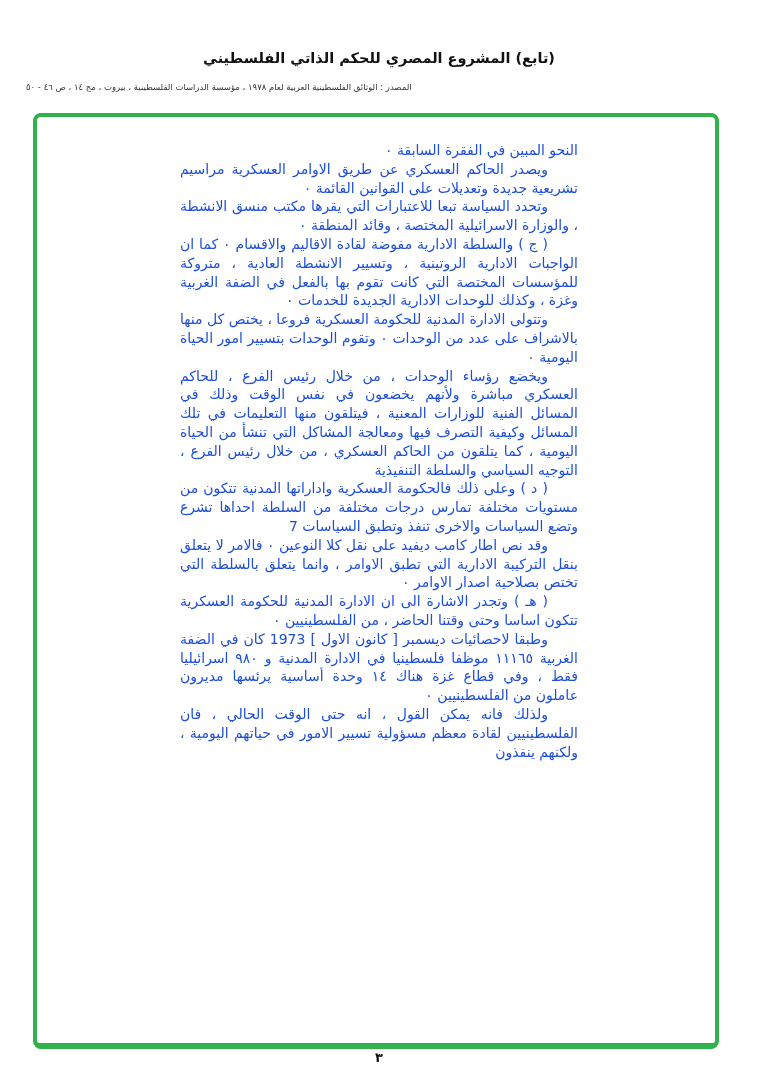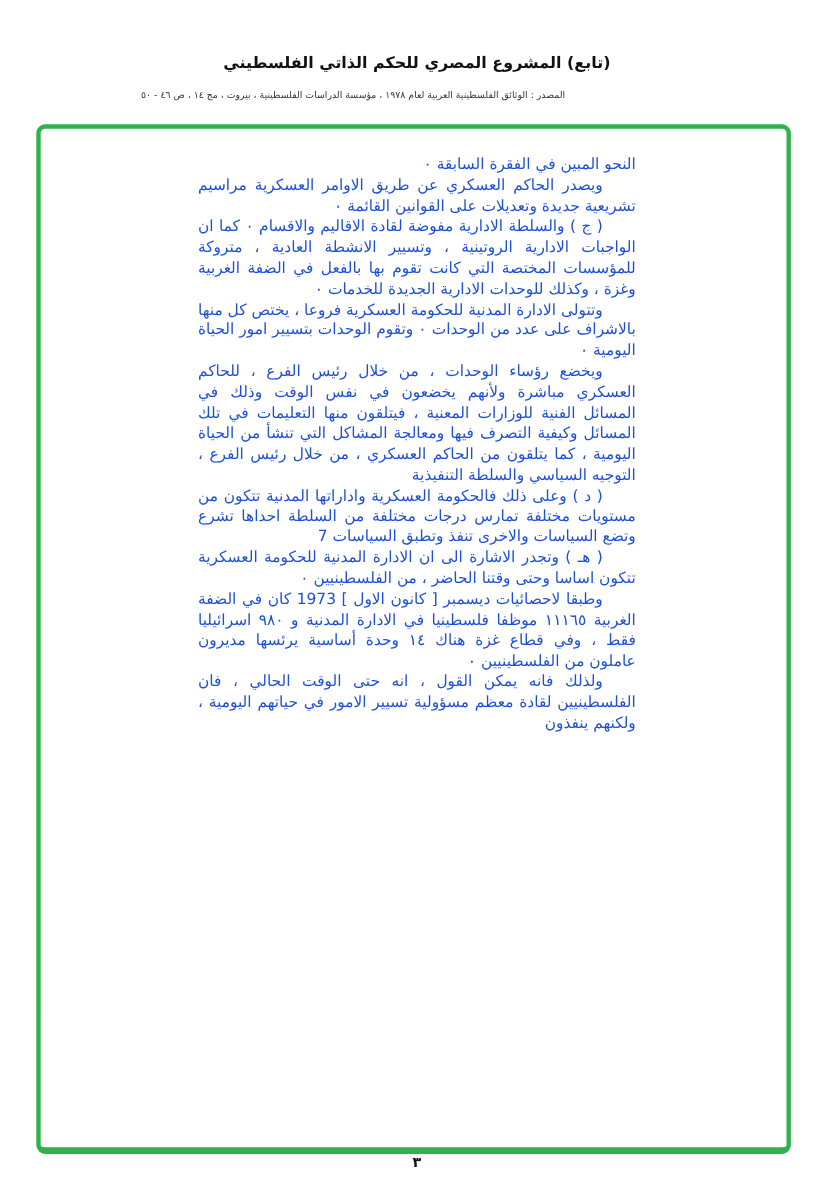--- a/index.html
+++ b/index.html
@@ -26,21 +26,21 @@
     font-size: 14.5px;
     font-weight: bold;
     color: #111;
   }
   .source-line {
     position: absolute;
     top: 82px;
     left: 26px;
     width: 590px;
     direction: rtl;
-    text-align: center;
+    text-align: left;
     font-size: 8.5px;
     color: #333;
     white-space: nowrap;
   }
   .highlight-frame {
     position: absolute;
     left: 33px;
     top: 113px;
     width: 686px;
     height: 936px;
@@ -87,24 +87,26 @@
 
   <div class="page-title">(تابع) المشروع المصري للحكم الذاتي الفلسطيني</div>
 
   <div class="source-line">المصدر : الوثائق الفلسطينية العربية لعام ١٩٧٨ ، مؤسسة الدراسات الفلسطينية ، بيروت ، مج ١٤ ، ص ٤٦ - ٥٠</div>
 
   <div class="highlight-frame" style="border-color: rgb(47, 177, 75);"></div>
 
   <div class="document-body">
     <p class="no-indent">النحو المبين في الفقرة السابقة ٠</p>
     <p>ويصدر الحاكم العسكري عن طريق الاوامر العسكرية مراسيم تشريعية جديدة وتعديلات على القوانين القائمة ٠</p>
+    <p>وتحدد السياسة تبعا للاعتبارات التي يقرها مكتب منسق الانشطة ، والوزارة الاسرائيلية المختصة ، وقائد المنطقة ٠</p>
     <p>( ج ) والسلطة الادارية مفوضة لقادة الاقاليم والاقسام ٠ كما ان الواجبات الادارية الروتينية ، وتسيير الانشطة العادية ، متروكة للمؤسسات المختصة التي كانت تقوم بها بالفعل في الضفة الغربية وغزة ، وكذلك للوحدات الادارية الجديدة للخدمات ٠</p>
     <p>وتتولى الادارة المدنية للحكومة العسكرية فروعا ، يختص كل منها بالاشراف على عدد من الوحدات ٠ وتقوم الوحدات بتسيير امور الحياة اليومية ٠</p>
     <p>ويخضع رؤساء الوحدات ، من خلال رئيس الفرع ، للحاكم العسكري مباشرة ولأنهم يخضعون في نفس الوقت وذلك في المسائل الفنية للوزارات المعنية ، فيتلقون منها التعليمات في تلك المسائل وكيفية التصرف فيها ومعالجة المشاكل التي تنشأ من الحياة اليومية ، كما يتلقون من الحاكم العسكري ، من خلال رئيس الفرع ، التوجيه السياسي والسلطة التنفيذية</p>
     <p>( د ) وعلى ذلك فالحكومة العسكرية واداراتها المدنية تتكون من مستويات مختلفة تمارس درجات مختلفة من السلطة احداها تشرع وتضع السياسات والاخرى تنفذ وتطبق السياسات 7</p>
+    <p>وقد نص اطار كامب ديفيد على نقل كلا النوعين ٠ فالامر لا يتعلق بنقل التركيبة الادارية التي تطبق الاوامر ، وانما يتعلق بالسلطة التي تختص بصلاحية اصدار الاوامر ٠</p>
     <p>( هـ ) وتجدر الاشارة الى ان الادارة المدنية للحكومة العسكرية تتكون اساسا وحتى وقتنا الحاضر ، من الفلسطينيين ٠</p>
     <p>وطبقا لاحصائيات ديسمبر [ كانون الاول ] 1973 كان في الضفة الغربية ١١١٦٥ موظفا فلسطينيا في الادارة المدنية و ٩٨٠ اسرائيليا فقط ، وفي قطاع غزة هناك ١٤ وحدة أساسية يرئسها مديرون عاملون من الفلسطينيين ٠</p>
     <p>ولذلك فانه يمكن القول ، انه حتى الوقت الحالي ، فان الفلسطينيين لقادة معظم مسؤولية تسيير الامور في حياتهم اليومية ، ولكنهم ينفذون</p>
   </div>
 
   <div class="page-number">٣</div>
 
 </div>
 
 </body></html>

